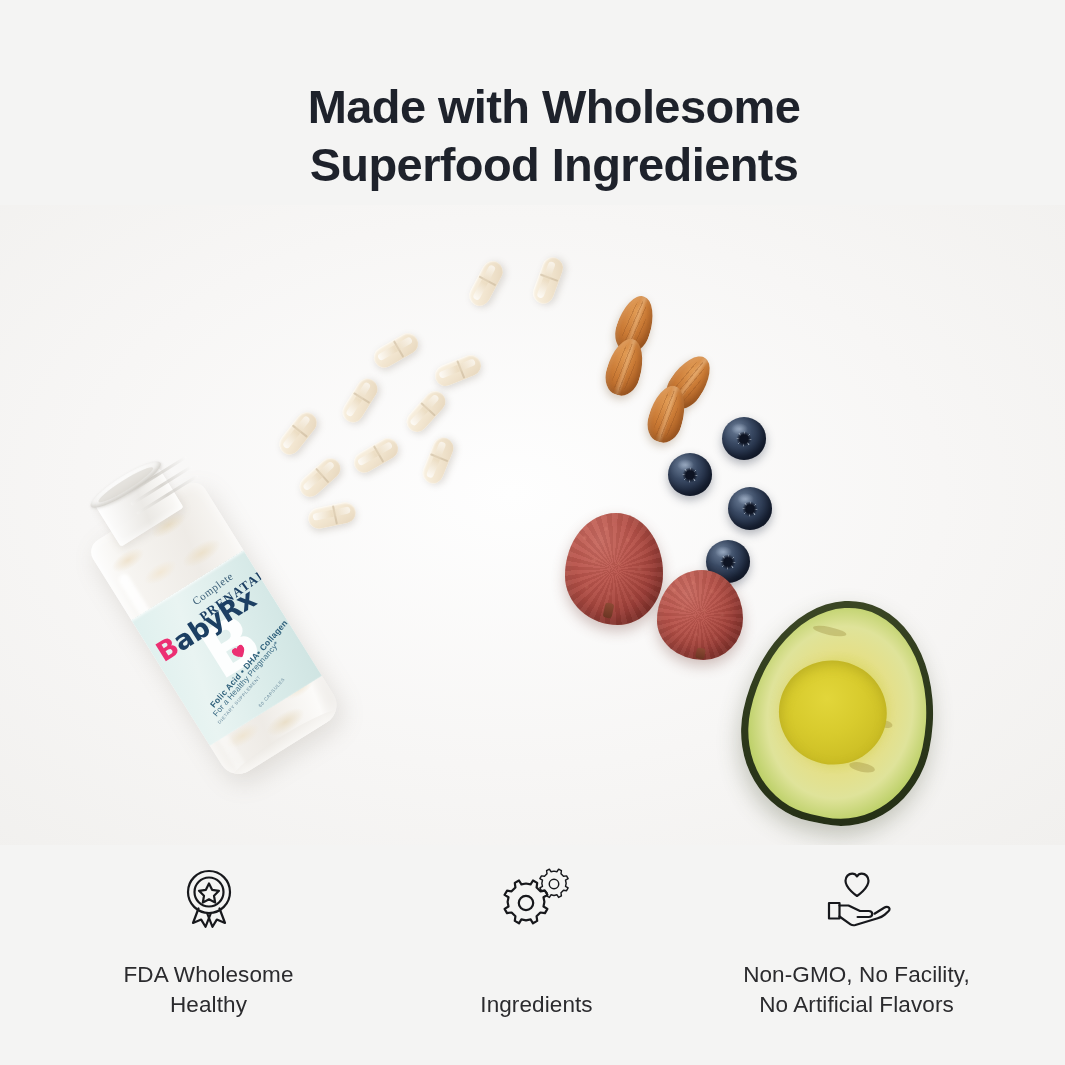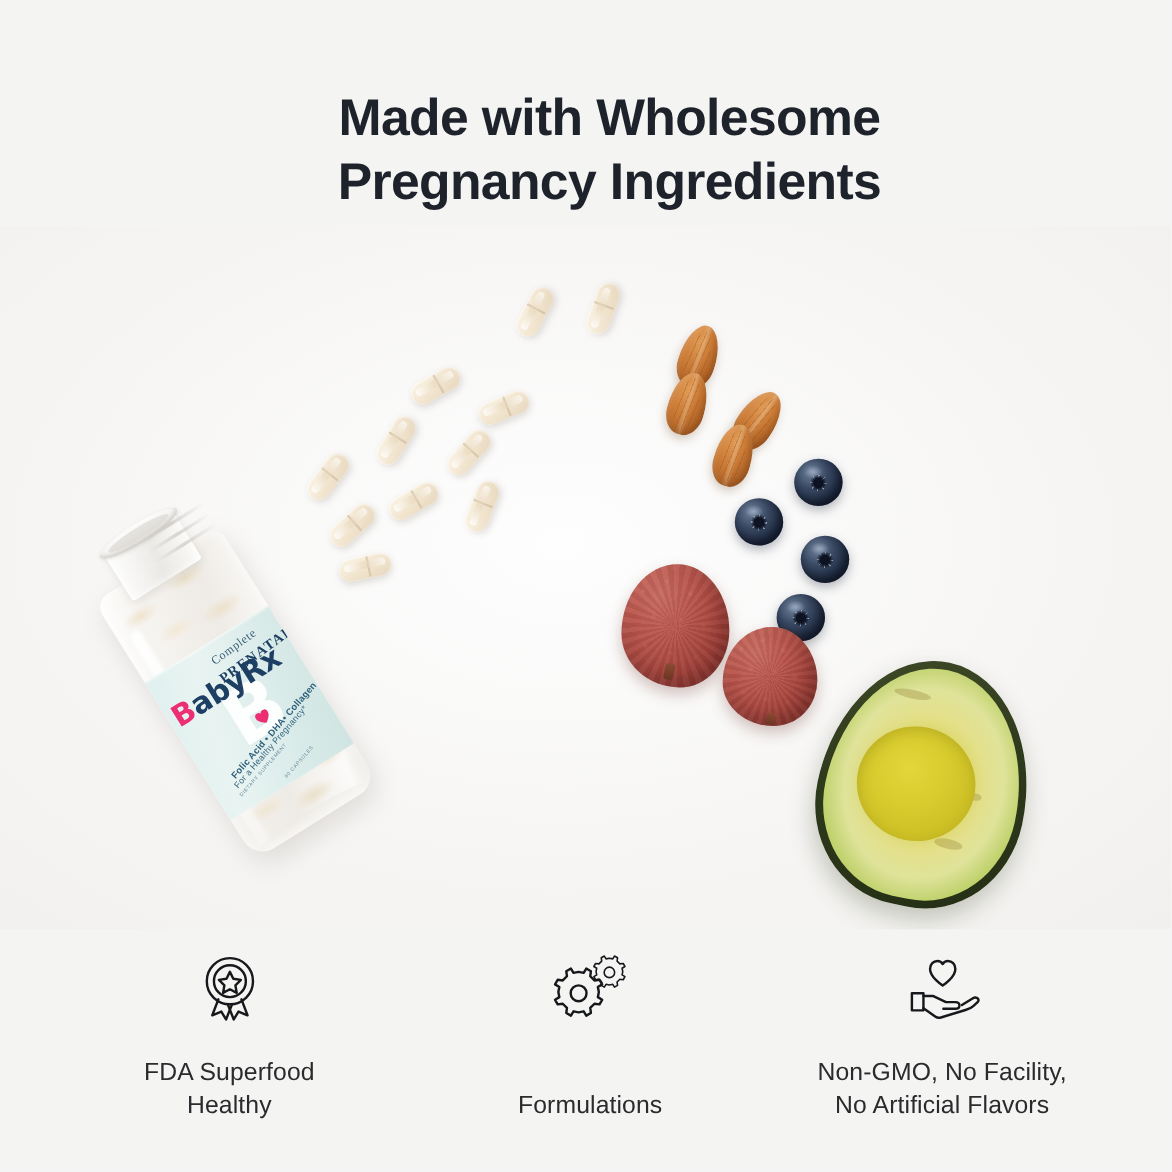--- a/index.html
+++ b/index.html
@@ -293,21 +293,21 @@
     filter:blur(3px);z-index:0;
   }
 </style>
 </head>
 <body>
 
 <div class="stage">
 
   <div class="heading">
     <span>Made with Wholesome</span>
-    <span class="l2">Pregnancy Ingredients</span>
+    <span class="l2">Superfood Ingredients</span>
   </div>
 
   <div class="photo">
 
     <div class="psh" style="left:338px;top:306px;width:58px;height:18px;"></div>
     <div class="psh" style="left:398px;top:268px;width:58px;height:18px;"></div>
     <div class="psh" style="left:462px;top:228px;width:58px;height:18px;"></div>
 
     <div class="capsule" style="left:462px;top:68px;transform:rotate(-62deg);"></div>
     <div class="capsule" style="left:524px;top:65px;transform:rotate(-70deg);"></div>
@@ -392,41 +392,41 @@
       <div class="ficon">
         <svg width="70" height="70" viewBox="0 0 70 70" fill="none" stroke="#17181c" stroke-width="2.2" stroke-linecap="round" stroke-linejoin="round">
           <circle cx="35" cy="27" r="21"></circle>
           <circle cx="35" cy="27" r="14.5"></circle>
           <path d="M35 18.5 l3.1 6.3 6.9 1 -5 4.9 1.2 6.9 -6.2 -3.3 -6.2 3.3 1.2 -6.9 -5 -4.9 6.9 -1 Z"></path>
           <path d="M24.5 43.5 L19 58 l8.2 -3.4 4.3 7.2 5.2 -13.1"></path>
           <path d="M45.5 43.5 L51 58 l-8.2 -3.4 -4.3 7.2 -5.2 -13.1"></path>
         </svg>
       </div>
       <div class="fcap">
-        <span>FDA Superfood</span><br>
+        <span>FDA Wholesome</span><br>
         <span>Healthy</span>
       </div>
     </div>
 
     <div class="feature f2">
       <div class="ficon">
         <svg width="76" height="70" viewBox="0 0 76 70" fill="none" stroke="#17181c" stroke-width="2.2" stroke-linecap="round" stroke-linejoin="round">
           <g transform="translate(27,38)">
             <path d="M0 -19.5 l4.6 .9 2.4 -3.9 4.2 2.4 -.6 4.6 3.8 3.8 4.6 -.6 2.4 4.2 -3.9 2.4 .9 4.6 -.9 4.6 3.9 2.4 -2.4 4.2 -4.6 -.6 -3.8 3.8 .6 4.6 -4.2 2.4 -2.4 -3.9 -4.6 .9 -4.6 -.9 -2.4 3.9 -4.2 -2.4 .6 -4.6 -3.8 -3.8 -4.6 .6 -2.4 -4.2 3.9 -2.4 -.9 -4.6 .9 -4.6 -3.9 -2.4 2.4 -4.2 4.6 .6 3.8 -3.8 -.6 -4.6 4.2 -2.4 2.4 3.9 Z"></path>
             <circle cx="0" cy="0" r="7.2"></circle>
           </g>
           <g transform="translate(55,19) scale(0.66)">
             <path d="M0 -19.5 l4.6 .9 2.4 -3.9 4.2 2.4 -.6 4.6 3.8 3.8 4.6 -.6 2.4 4.2 -3.9 2.4 .9 4.6 -.9 4.6 3.9 2.4 -2.4 4.2 -4.6 -.6 -3.8 3.8 .6 4.6 -4.2 2.4 -2.4 -3.9 -4.6 .9 -4.6 -.9 -2.4 3.9 -4.2 -2.4 .6 -4.6 -3.8 -3.8 -4.6 .6 -2.4 -4.2 3.9 -2.4 -.9 -4.6 .9 -4.6 -3.9 -2.4 2.4 -4.2 4.6 .6 3.8 -3.8 -.6 -4.6 4.2 -2.4 2.4 3.9 Z"></path>
             <circle cx="0" cy="0" r="7.2"></circle>
           </g>
         </svg>
       </div>
       <div class="fcap">
         <br>
-        <span>Formulations</span>
+        <span>Ingredients</span>
       </div>
     </div>
 
     <div class="feature f3">
       <div class="ficon">
         <svg width="80" height="70" viewBox="0 0 80 70" fill="none" stroke="#17181c" stroke-width="2.2" stroke-linecap="round" stroke-linejoin="round">
           <path d="M40 31 C40 31 28.5 23.5 28.5 15.8 C28.5 11.6 31.6 8.6 35.2 8.6 C37.4 8.6 39.1 9.8 40 11.4 C40.9 9.8 42.6 8.6 44.8 8.6 C48.4 8.6 51.5 11.6 51.5 15.8 C51.5 23.5 40 31 40 31 Z"></path>
           <path d="M12 38 h10.5 v15.5 H12 Z"></path>
           <path d="M22.5 40.5 h9 l11.5 5.5 h8.6 c2.2 0 3.6 1.3 3.6 3 0 1.8 -1.4 3 -3.6 3 h-11"></path>
           <path d="M22.5 51.5 l11 7.8 c1.6 1.1 3 1.2 4.9 .7 l22.3 -6.8 c3.4 -1 5.4 -2 7.1 -3.6 l3.9 -3.6 c1.4 -1.3 1 -3.2 -.7 -3.9 -1.3 -.5 -2.6 -.2 -3.9 .6 l-9.6 6"></path>

